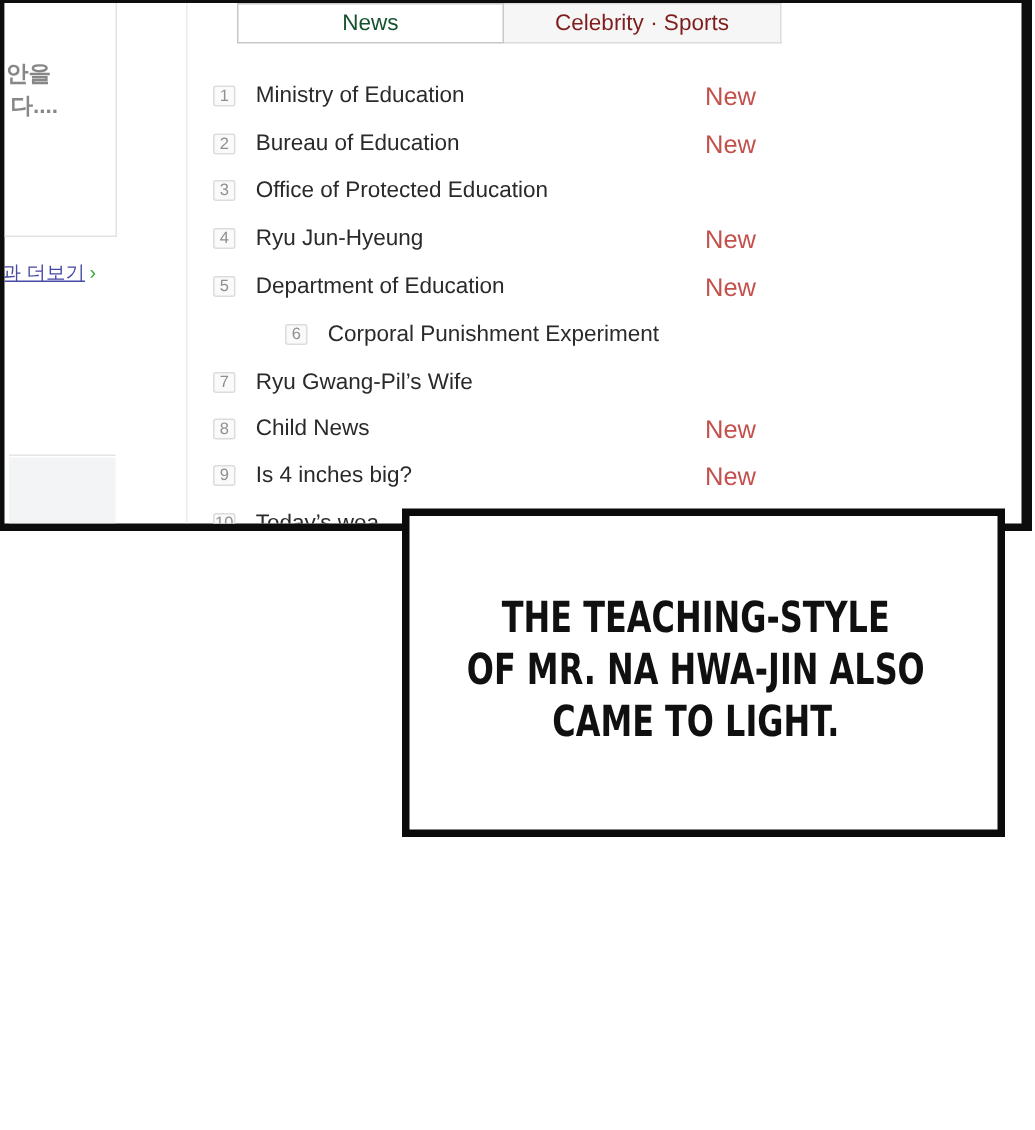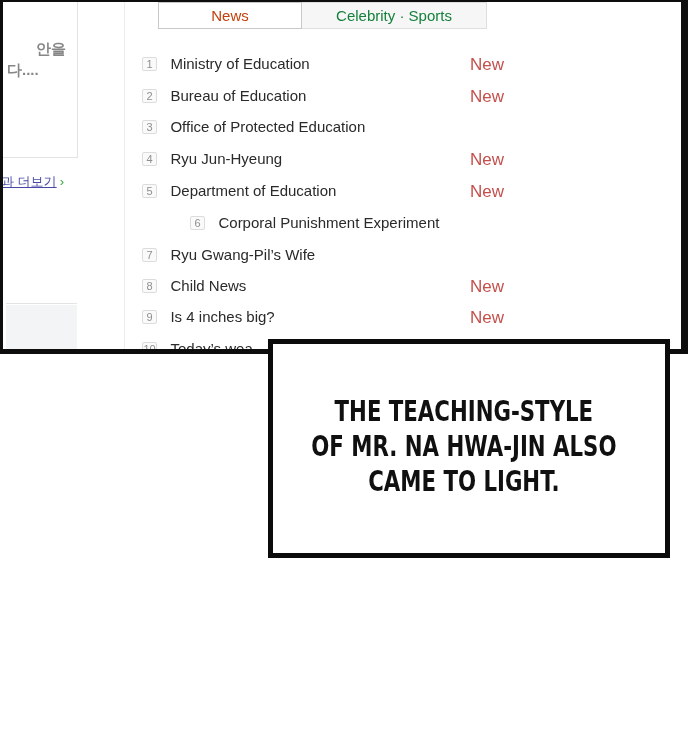--- a/index.html
+++ b/index.html
@@ -17,42 +17,42 @@
     border-bottom:5px solid var(--frame-black);
   }
   #panel-content{position:relative;width:100%;height:100%;overflow:hidden;}
   
   .sidebar-card{
     position:absolute;left:0;top:0;width:74px;height:155px;
     border-right:1px solid #e3e3e3;border-bottom:1px solid #e3e3e3;
     background:#ffffff;overflow:hidden;
   }
   .kr-line{position:absolute;font-weight:bold;font-size:15px;color:#878787;white-space:nowrap;}
-  .kr-1{left:1px;top:38px;padding-left:32px;}
+  .kr-1{left:1px;top:38px;}
   .kr-2{left:4px;top:59px;}
   .more-link{
     position:absolute;left:-2px;top:171px;white-space:nowrap;cursor:pointer;
     font-size:13px;font-weight:normal;
   }
   .more-link .txt{color:var(--link-blue);text-decoration:underline;}
   .more-link .arrow{color:var(--arrow-green);margin-left:3px;text-decoration:none;font-size:13px;}
   .sidebar-divider{position:absolute;left:3px;top:301px;width:71px;height:1px;background:#e4e4e4;}
   .sidebar-graybox{position:absolute;left:3px;top:303px;width:71px;height:44px;background:#f3f4f6;}
   .v-divider{position:absolute;left:121px;top:0;width:1px;height:347px;background:#ececec;}
   
   .tabs{position:absolute;left:155px;top:0;display:flex;}
   .tab{
     box-sizing:border-box;height:27px;display:flex;align-items:center;justify-content:center;
     font-size:15px;cursor:pointer;
   }
   .tab-active{
-    width:144px;background:#ffffff;border:1px solid #c8c8c8;color:#c2410c;
+    width:178px;background:#ffffff;border:1px solid #c8c8c8;color:#14532d;
   }
   .tab-inactive{
-    width:185px;background:#f6f6f6;border:1px solid #dedede;border-left:none;color:#15803d;
+    width:185px;background:#f6f6f6;border:1px solid #dedede;border-left:none;color:#7f1d1d;
   }
   
   .row{position:absolute;left:139px;height:16px;width:430px;white-space:nowrap;cursor:pointer;}
   .rank-box{
     display:inline-block;box-sizing:border-box;width:15px;height:14px;margin-top:1px;
     border:1px solid #dcdcdc;border-radius:2px;background:#fafafa;
     color:#8f8f8f;font-size:11px;line-height:12px;text-align:center;vertical-align:top;
   }
   .row-label{
     display:inline-block;margin-left:9px;font-size:15px;color:#2a2a2a;line-height:16px;vertical-align:top;

